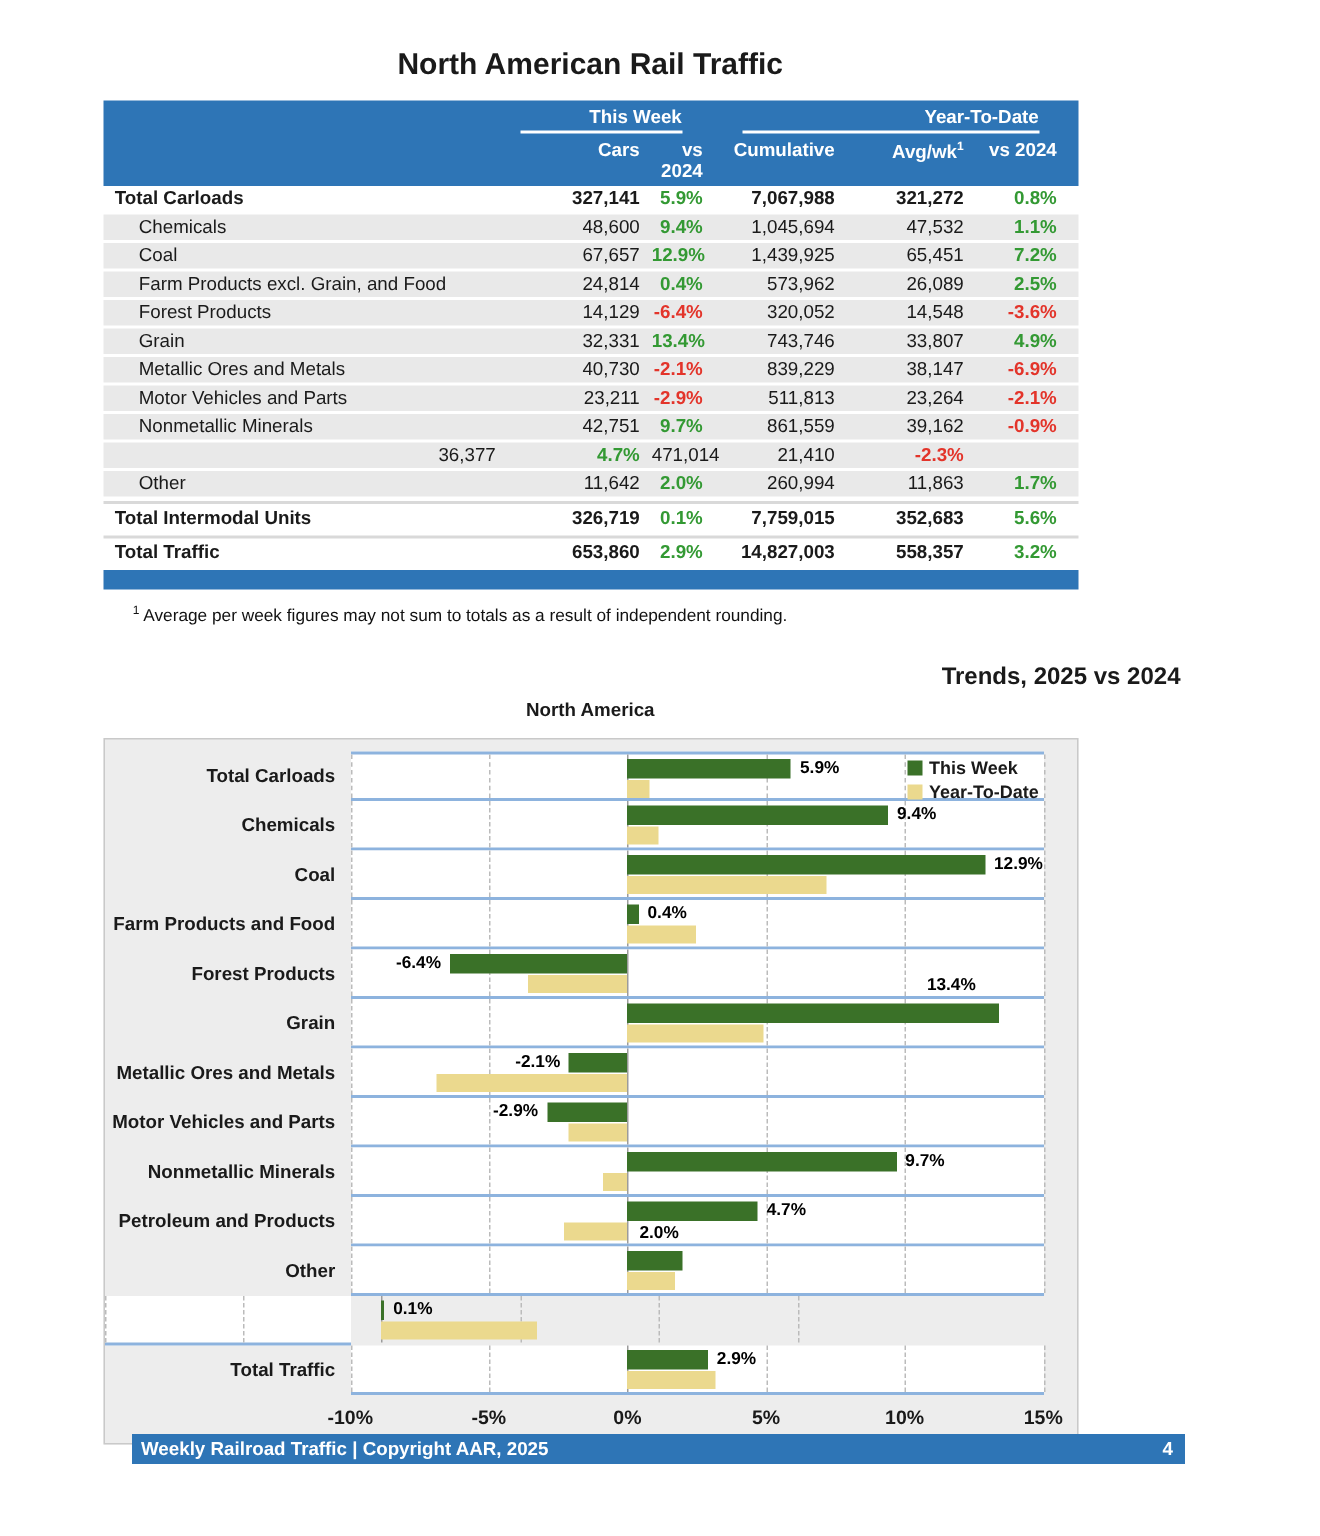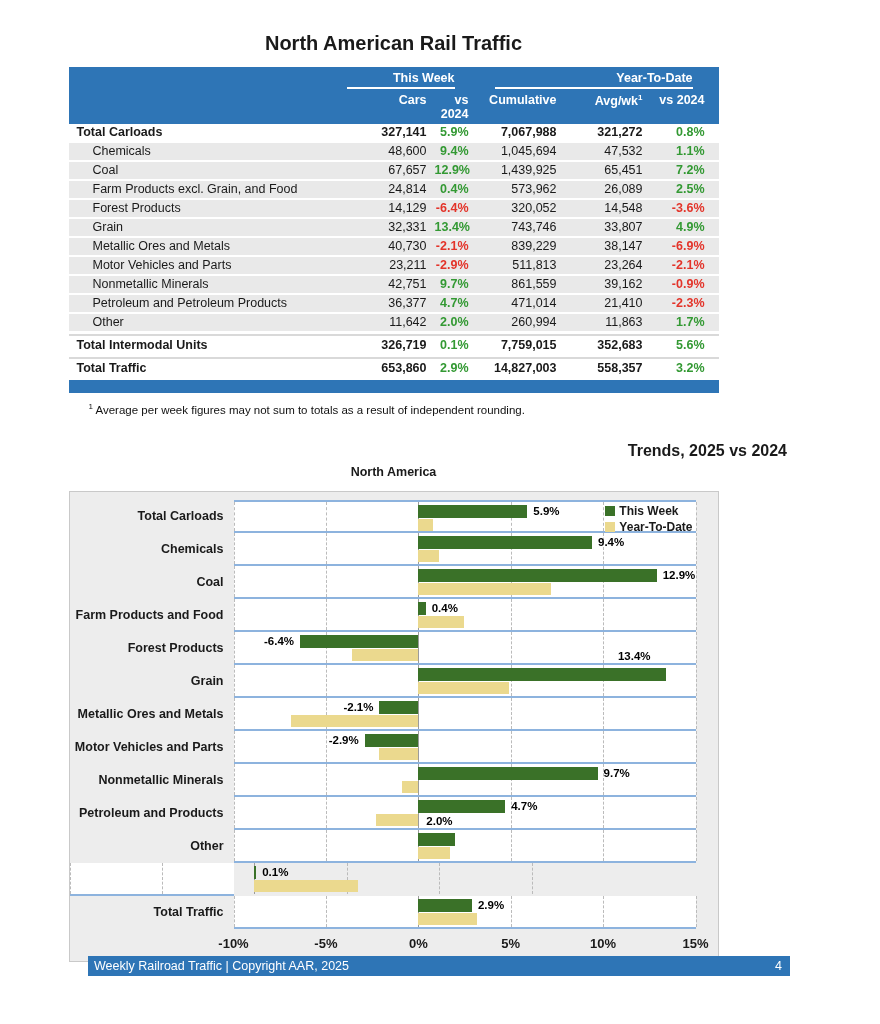--- a/index.html
+++ b/index.html
@@ -71,21 +71,21 @@
   }
   .legend { position: absolute; top: 1px; right: 3px; z-index: 6; }
   .legend-item { display: flex; align-items: center; height: 16px; font-size: 12px; font-weight: bold; }
   .swatch { width: 10px; height: 10px; margin-right: 4px; display: inline-block; }
   .caxis { position: relative; height: 28px; margin-left: 164px; width: 462px; }
   .tick { position: absolute; top: 7px; transform: translateX(-50%); font-size: 13px; font-weight: bold; white-space: nowrap; }
 
   
   .footer-bar {
     position: absolute; left: 88px; top: 956px; width: 702px; height: 20px;
-    background: #2E75B6; color: #fff; font-size: 12.5px; font-weight: normal;
+    background: #2E75B6; color: #fff; font-size: 12.5px; font-weight: bold;
     display: flex; align-items: center; justify-content: space-between; padding: 0 8px 0 6px;
   }
 </style>
 </head>
 <body>
 
 <div class="page">
 
   <div class="main-title">North American Rail Traffic</div>
 
@@ -176,21 +176,20 @@
         </div>
         <div class="trow">
           <div class="c label indent">Nonmetallic Minerals</div>
           <div class="c num">42,751</div>
           <div class="c pct pos">9.7%</div>
           <div class="c num">861,559</div>
           <div class="c num">39,162</div>
           <div class="c pct neg">-0.9%</div>
         </div>
         <div class="trow">
-          <div class="c label indent">Petroleum and Petroleum Products</div>
           <div class="c num">36,377</div>
           <div class="c pct pos">4.7%</div>
           <div class="c num">471,014</div>
           <div class="c num">21,410</div>
           <div class="c pct neg">-2.3%</div>
         </div>
         <div class="trow">
           <div class="c label indent">Other</div>
           <div class="c num">11,642</div>
           <div class="c pct pos">2.0%</div>

